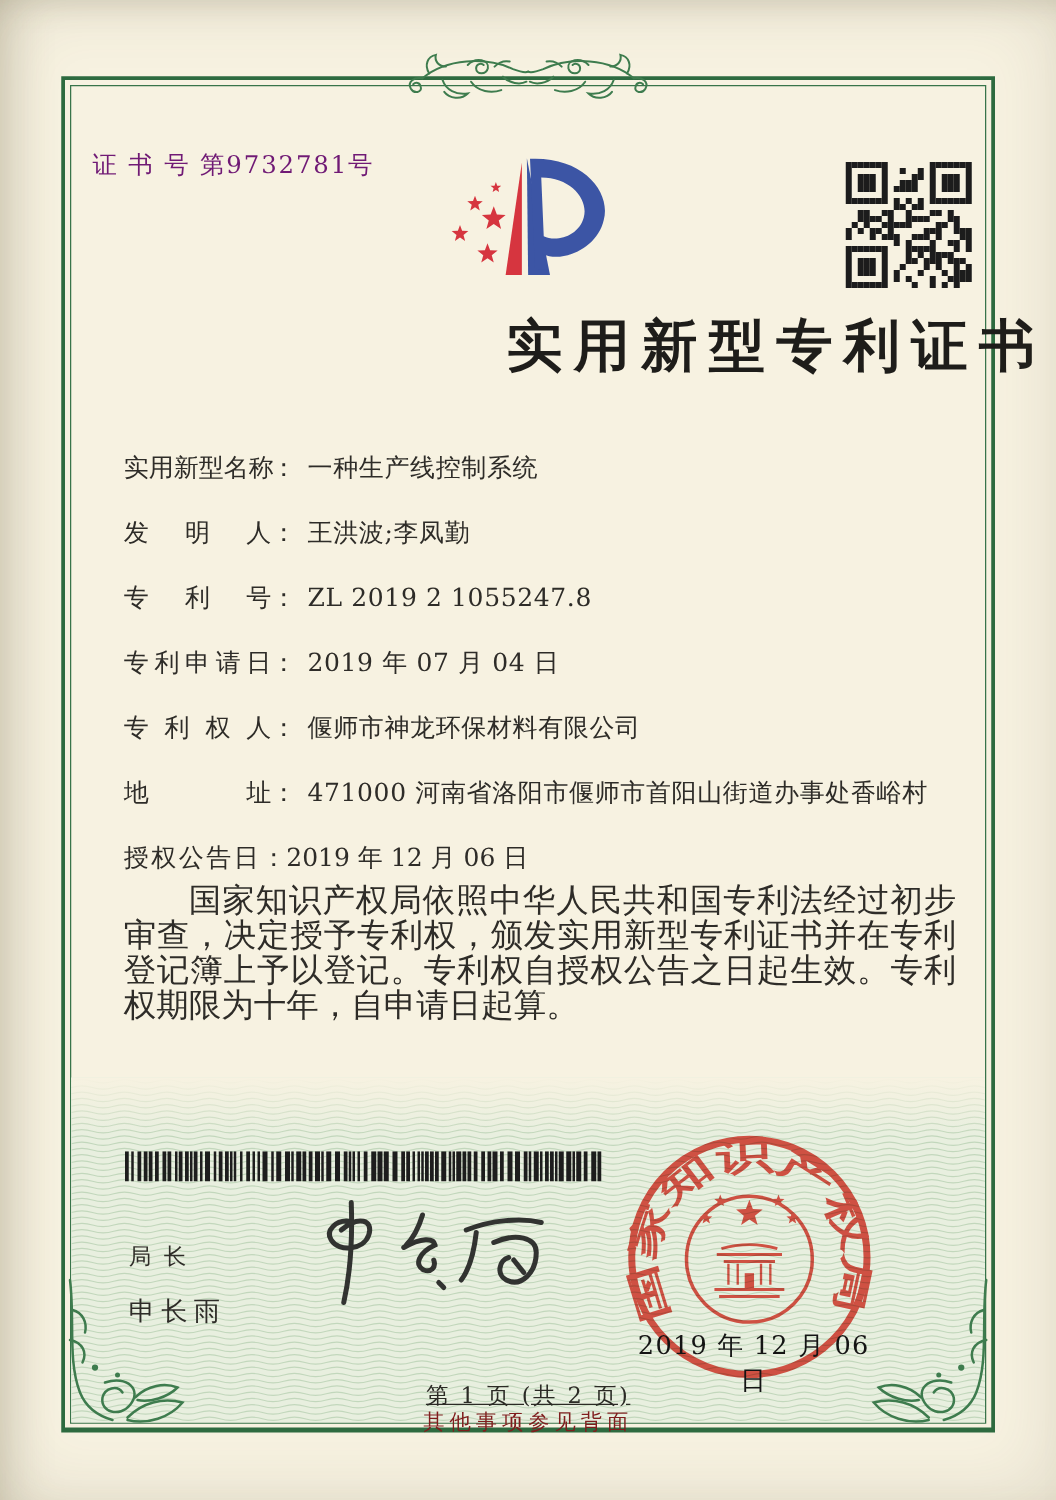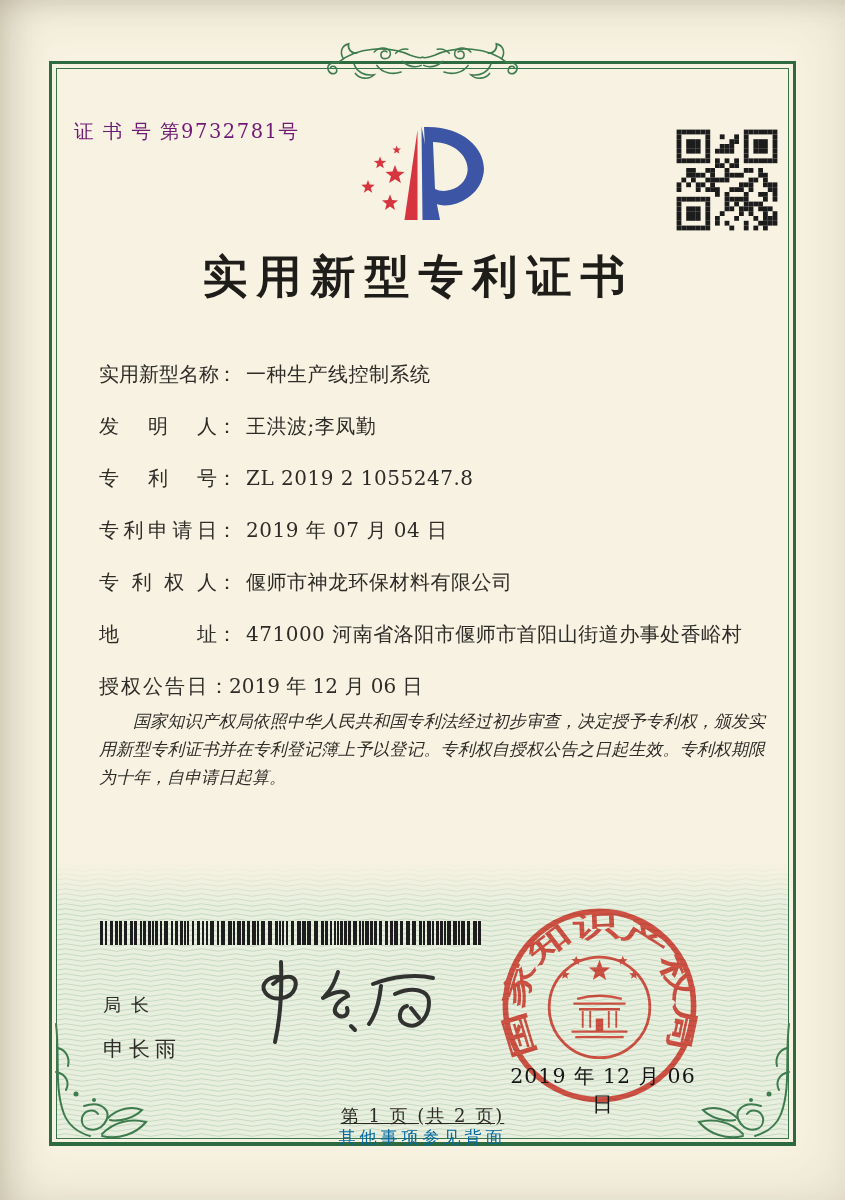--- a/index.html
+++ b/index.html
@@ -9,50 +9,50 @@
         box-shadow:inset 0 0 60px rgba(90,80,50,.14), inset 28px 0 38px -22px rgba(90,80,50,.22),
                    inset 0 18px 30px -20px rgba(90,80,50,.20);}
   .t{position:absolute;}
   
   .frame-outer{position:absolute;left:49px;top:61px;width:747px;height:1085px;
         border:3px solid #2e6b40;border-bottom-width:4px;box-sizing:border-box;}
   .frame-inner{position:absolute;left:56px;top:68px;width:733px;height:1071px;
         border:1px solid #38744a;box-sizing:border-box;}
   
   .cert-no{left:74px;top:118px;font-size:19.5px;letter-spacing:1.5px;color:#701a75;}
-  .title{left:0;right:8px;top:247px;text-align:center;font-size:45px;font-weight:700;
+  .title{left:0;right:8px;top:247px;text-align:right;font-size:45px;font-weight:700;
         letter-spacing:9px;color:#1e1d1a;}
   
   .fields{left:99px;top:361px;width:680px;}
   .frow{line-height:27px;margin-bottom:25px;font-size:20px;white-space:nowrap;}
   .flabel{display:inline-block;width:118px;text-align:justify;text-align-last:justify;
         vertical-align:top;}
   .fcolon{display:inline-block;margin-right:9px;}
   .fvalue{letter-spacing:.5px;}
   .grant-row{position:absolute;left:99px;top:673px;width:680px;font-size:20px;line-height:27px;white-space:nowrap;}
   .grant-right{position:absolute;left:331px;top:0;}
   .glabel{letter-spacing:2px;}
   
-  .paras{left:99px;top:707px;width:666px;font-size:17px;line-height:28px;text-align:justify;font-style:italic;}
+  .paras{left:99px;top:707px;width:666px;font-size:26px;line-height:28px;text-align:justify;}
   .paras p{margin:0 0 3px 0;text-indent:2em;}
   
   .zone{left:57px;top:862px;width:731px;height:276px;background:#e8efdf;overflow:hidden;}
   .zone-fade{position:absolute;left:0;top:0;right:0;height:46px;
         background:linear-gradient(#f7f2e1,rgba(247,242,225,0));}
   
   .director-title{left:103px;top:993px;font-size:18px;letter-spacing:10px;z-index:3;}
   .director-name{left:103px;top:1035px;font-size:21px;letter-spacing:5px;z-index:3;}
   .sig{left:235px;top:950px;z-index:3;}
   
   .seal{left:497px;top:903px;z-index:4;mix-blend-mode:multiply;opacity:.93;}
   .seal-date{left:503px;top:1062px;width:200px;text-align:center;font-size:20.5px;
         color:#141414;z-index:5;letter-spacing:1px;}
   
   .page-no{left:0;right:0;top:1104px;text-align:center;font-size:18px;letter-spacing:2px;color:#2b2a25;text-decoration:underline;}
-  .back-note{left:0;right:0;top:1126px;text-align:center;font-size:17px;letter-spacing:4px;color:#0369a1;}
+  .back-note{left:0;right:0;top:1126px;text-align:center;font-size:17px;letter-spacing:4px;color:#7f1d1d;}
   .orn{z-index:2;}
   svg{display:block;}
 </style>
 </head>
 <body>
 
 <div class="page">
 
   <svg class="t orn" style="left:295px;top:33px;" width="255" height="54" viewBox="0 0 380 80">
     <g id="dhalf" stroke="#3e7c4e" fill="none" stroke-width="2.4" stroke-linecap="round">

